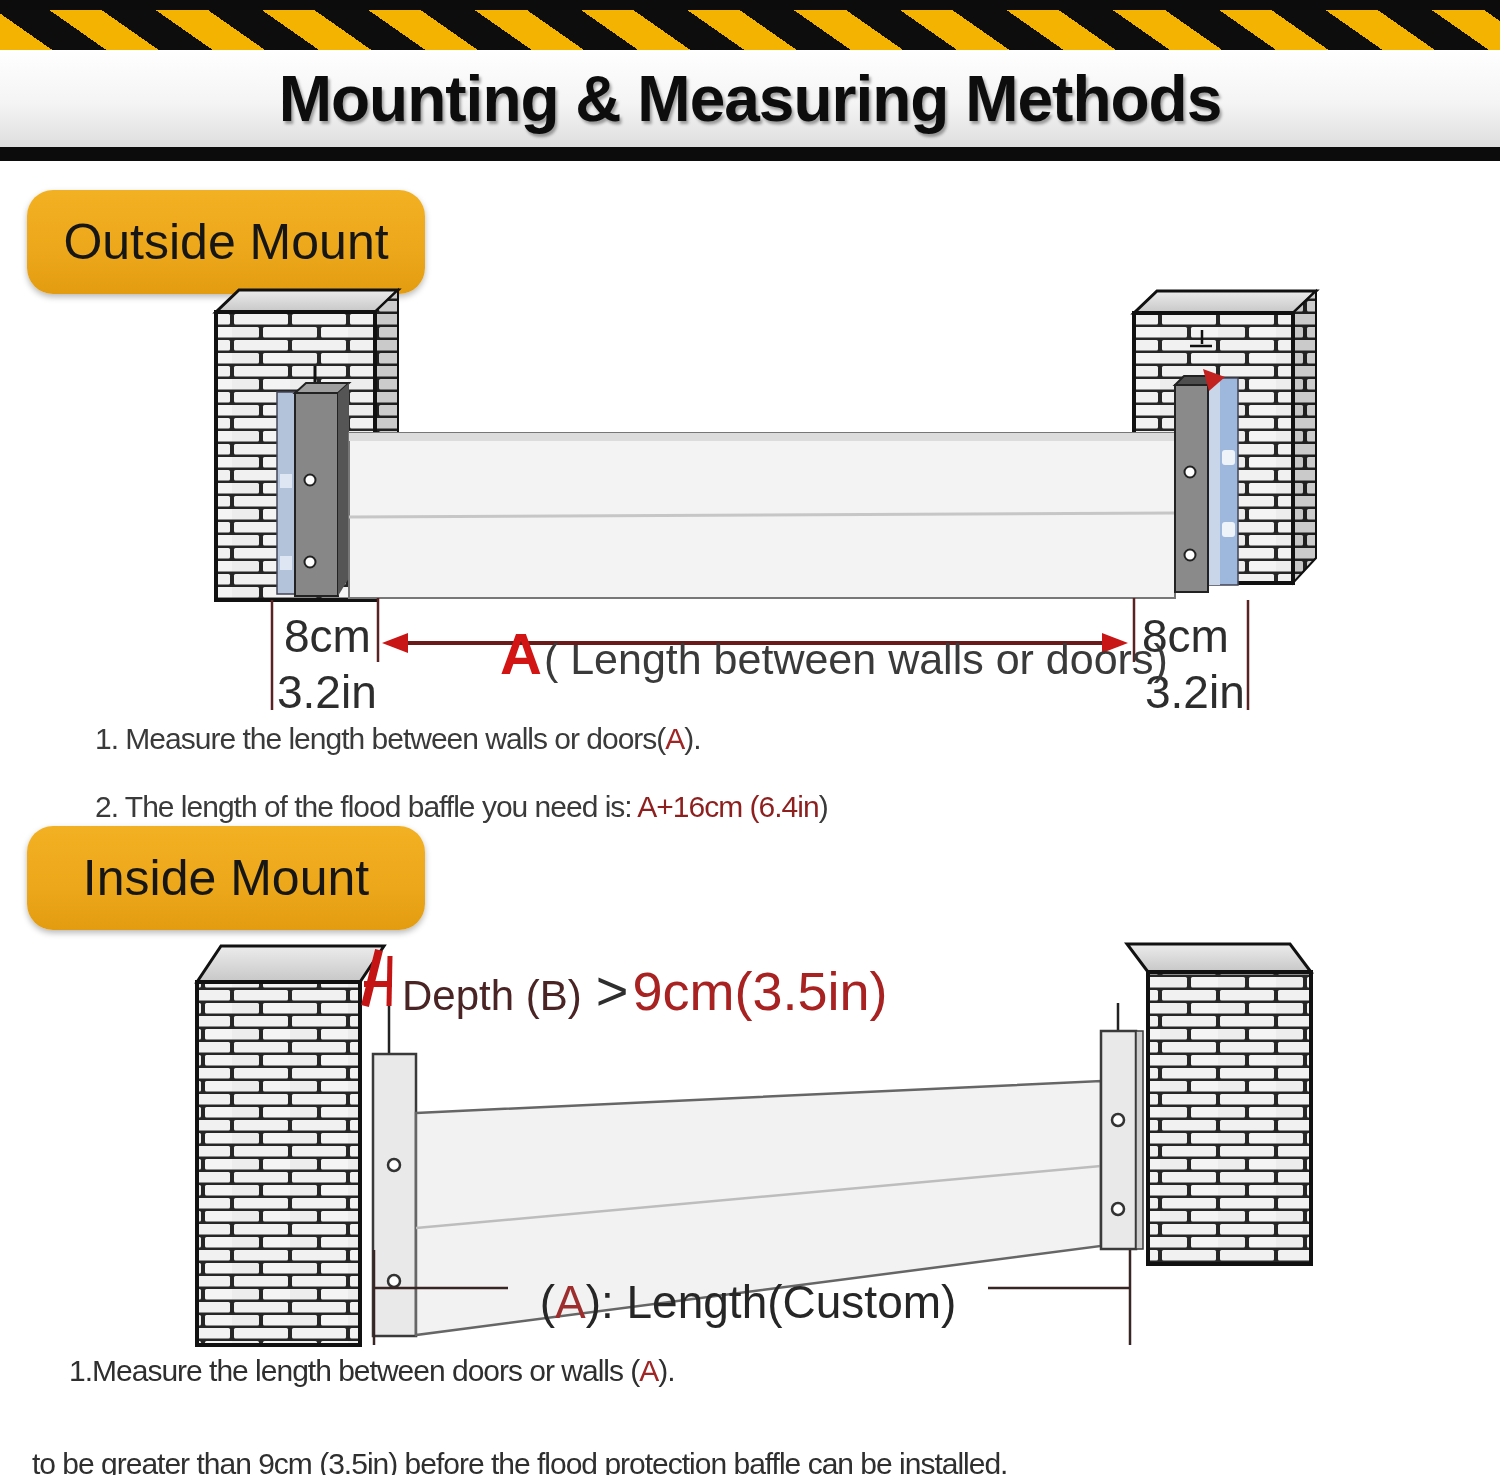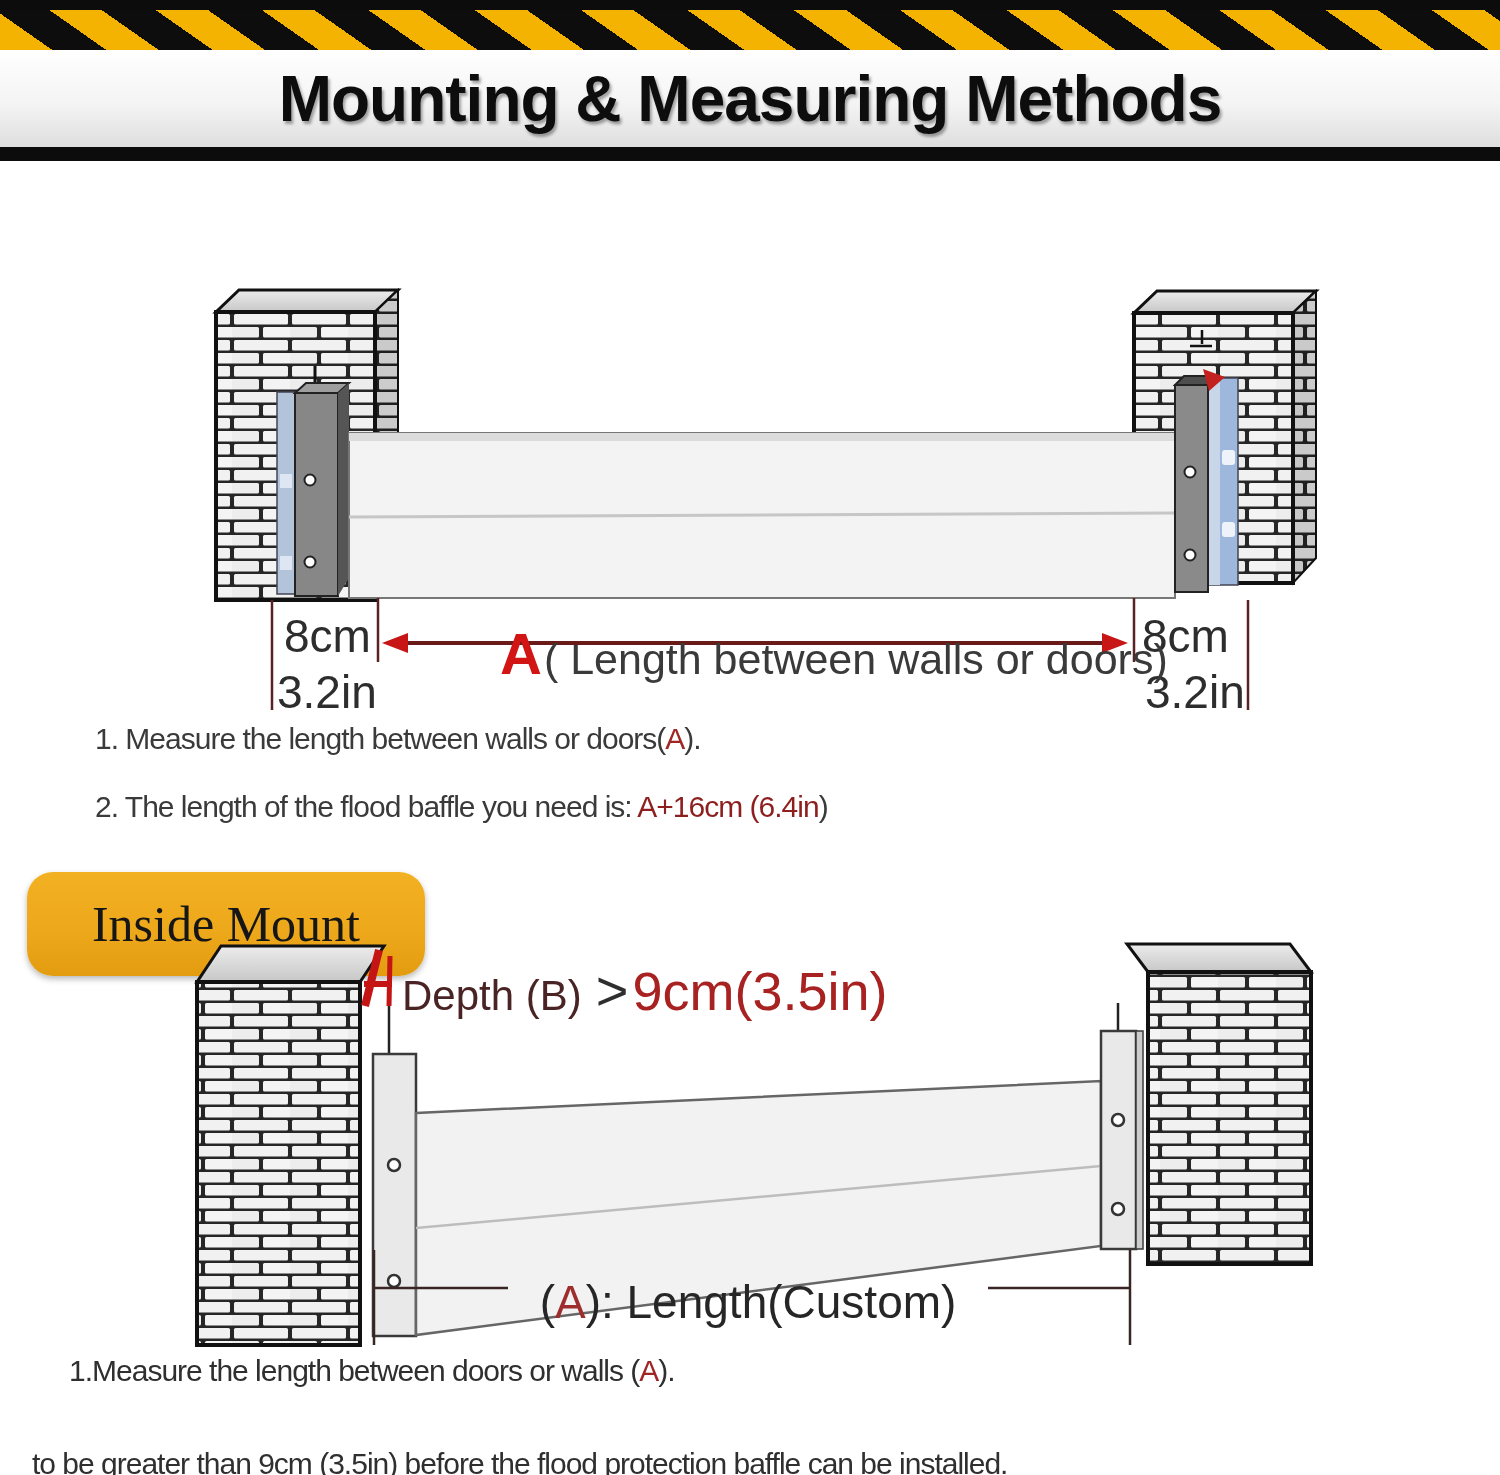--- a/index.html
+++ b/index.html
@@ -17,21 +17,21 @@
               text-shadow:2px 3px 3px rgba(0,0,0,0.35);}
   .bar-mid{position:absolute;left:0;top:147px;width:1500px;height:14px;background:#0c0c0c;}
 
   
   .badge{position:absolute;left:27px;width:398px;height:104px;border-radius:26px;
          background:linear-gradient(180deg,#f2b122 0%,#eda71a 60%,#e39c10 100%);
          box-shadow:0 3px 6px rgba(0,0,0,0.28);
          display:flex;align-items:center;justify-content:center;
          font-size:50px;color:#161616;}
   .badge.outside{top:190px;}
-  .badge.inside{top:872px;font-family:Liberation Serif, serif;}
+  .badge.inside{top:826px;}
 
   
   .diagram{position:absolute;left:0;}
   svg text{font-family:"Liberation Sans",sans-serif;}
   .dimtxt{font-size:46px;fill:#2d2d2d;}
   .bigA{font-size:58px;font-weight:bold;fill:#d31414;}
   .spanrest{font-size:43px;fill:#3a3a3a;}
   .depth-pre{font-size:42px;fill:#4a2424;}
   .depth-gt{font-size:56px;fill:#2e2e2e;}
   .depth-val{font-size:54px;fill:#a82222;}
@@ -50,20 +50,23 @@
 
 <div id="page">
 
   <div class="bar-top"></div>
   <div class="stripes"></div>
   <div class="title-band">
     <div class="page-title">Mounting &amp; Measuring Methods</div>
   </div>
   <div class="bar-mid"></div>
 
+  <div class="badge outside">
+    <span>Outside Mount</span>
+  </div>
 
   <svg class="diagram" style="top:280px" width="1500" height="430" viewBox="0 280 1500 430">
     <defs>
       <pattern id="brickA" width="58" height="26" patternUnits="userSpaceOnUse">
         <rect width="58" height="26" fill="#262626"></rect>
         <rect x="2" y="2" width="54" height="10.5" rx="1.5" fill="#f1f1f1"></rect>
         <rect x="-27" y="15" width="54" height="10.5" rx="1.5" fill="#ededed"></rect>
         <rect x="31" y="15" width="54" height="10.5" rx="1.5" fill="#f4f4f4"></rect>
       </pattern>
       <linearGradient id="topgradA" x1="0" y1="0" x2="0" y2="1">

